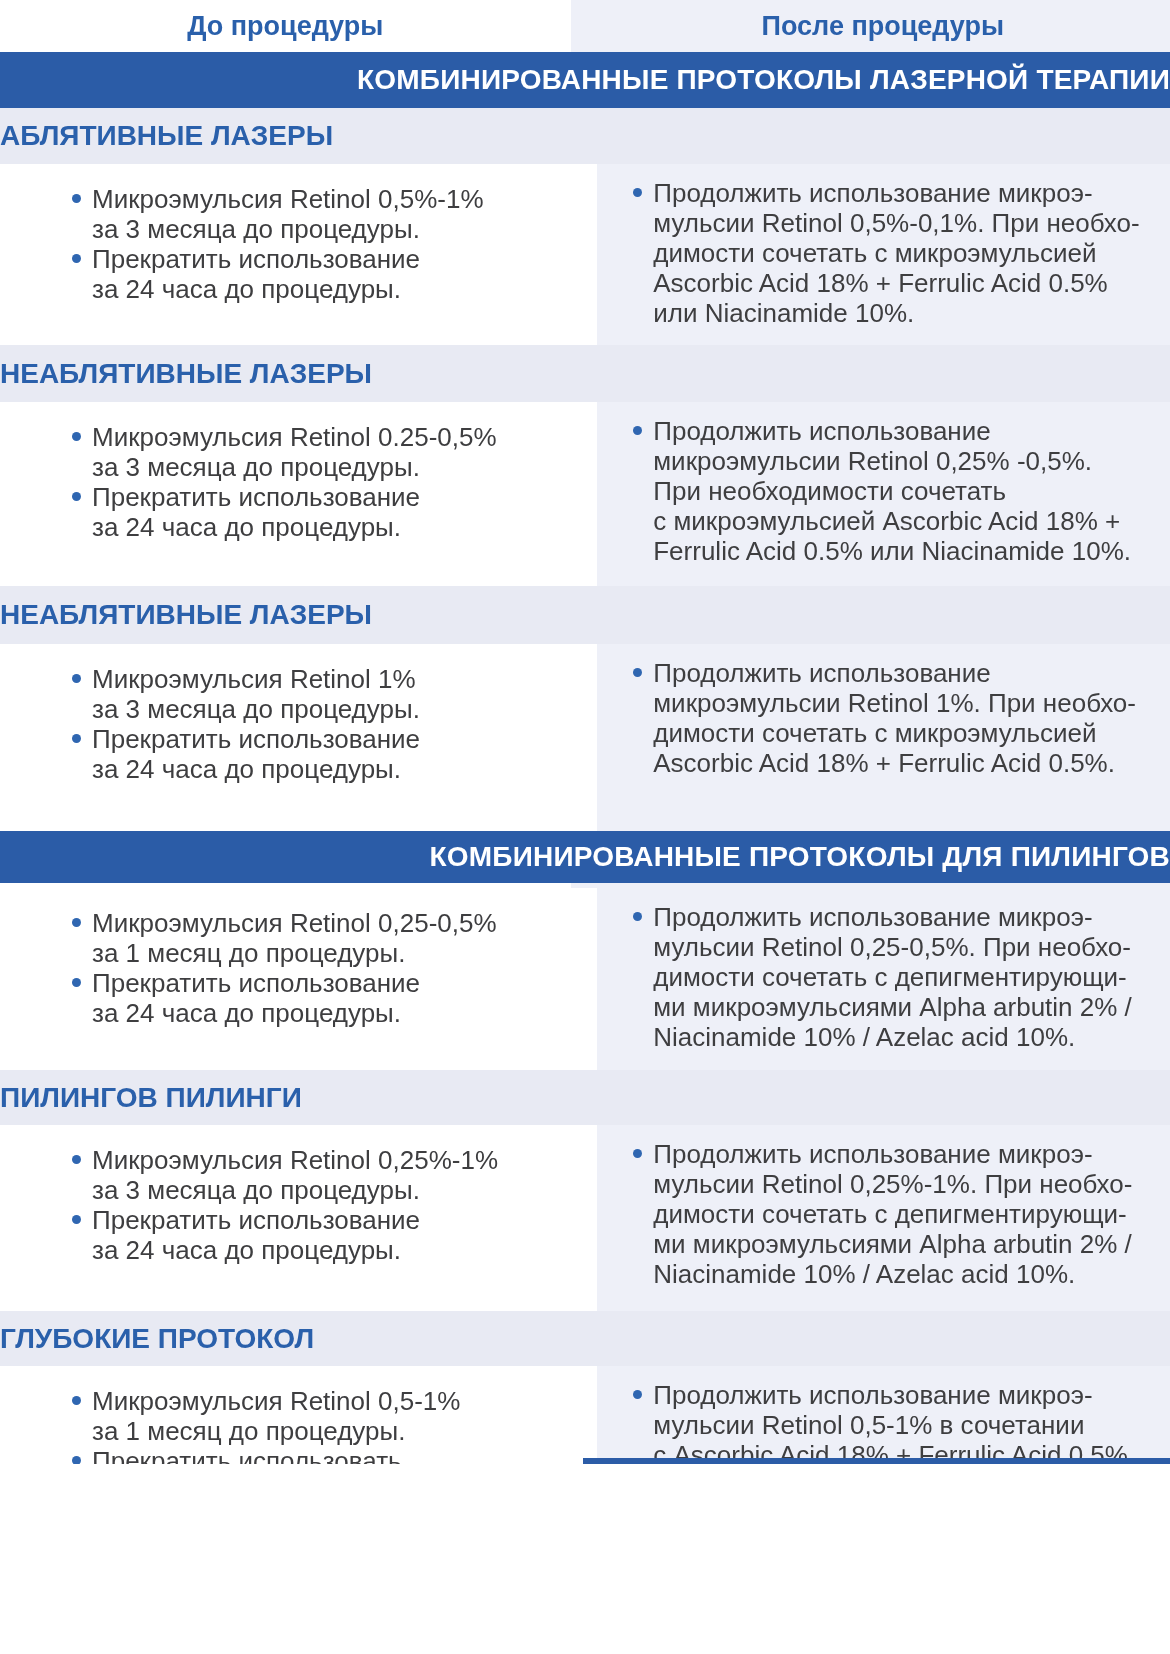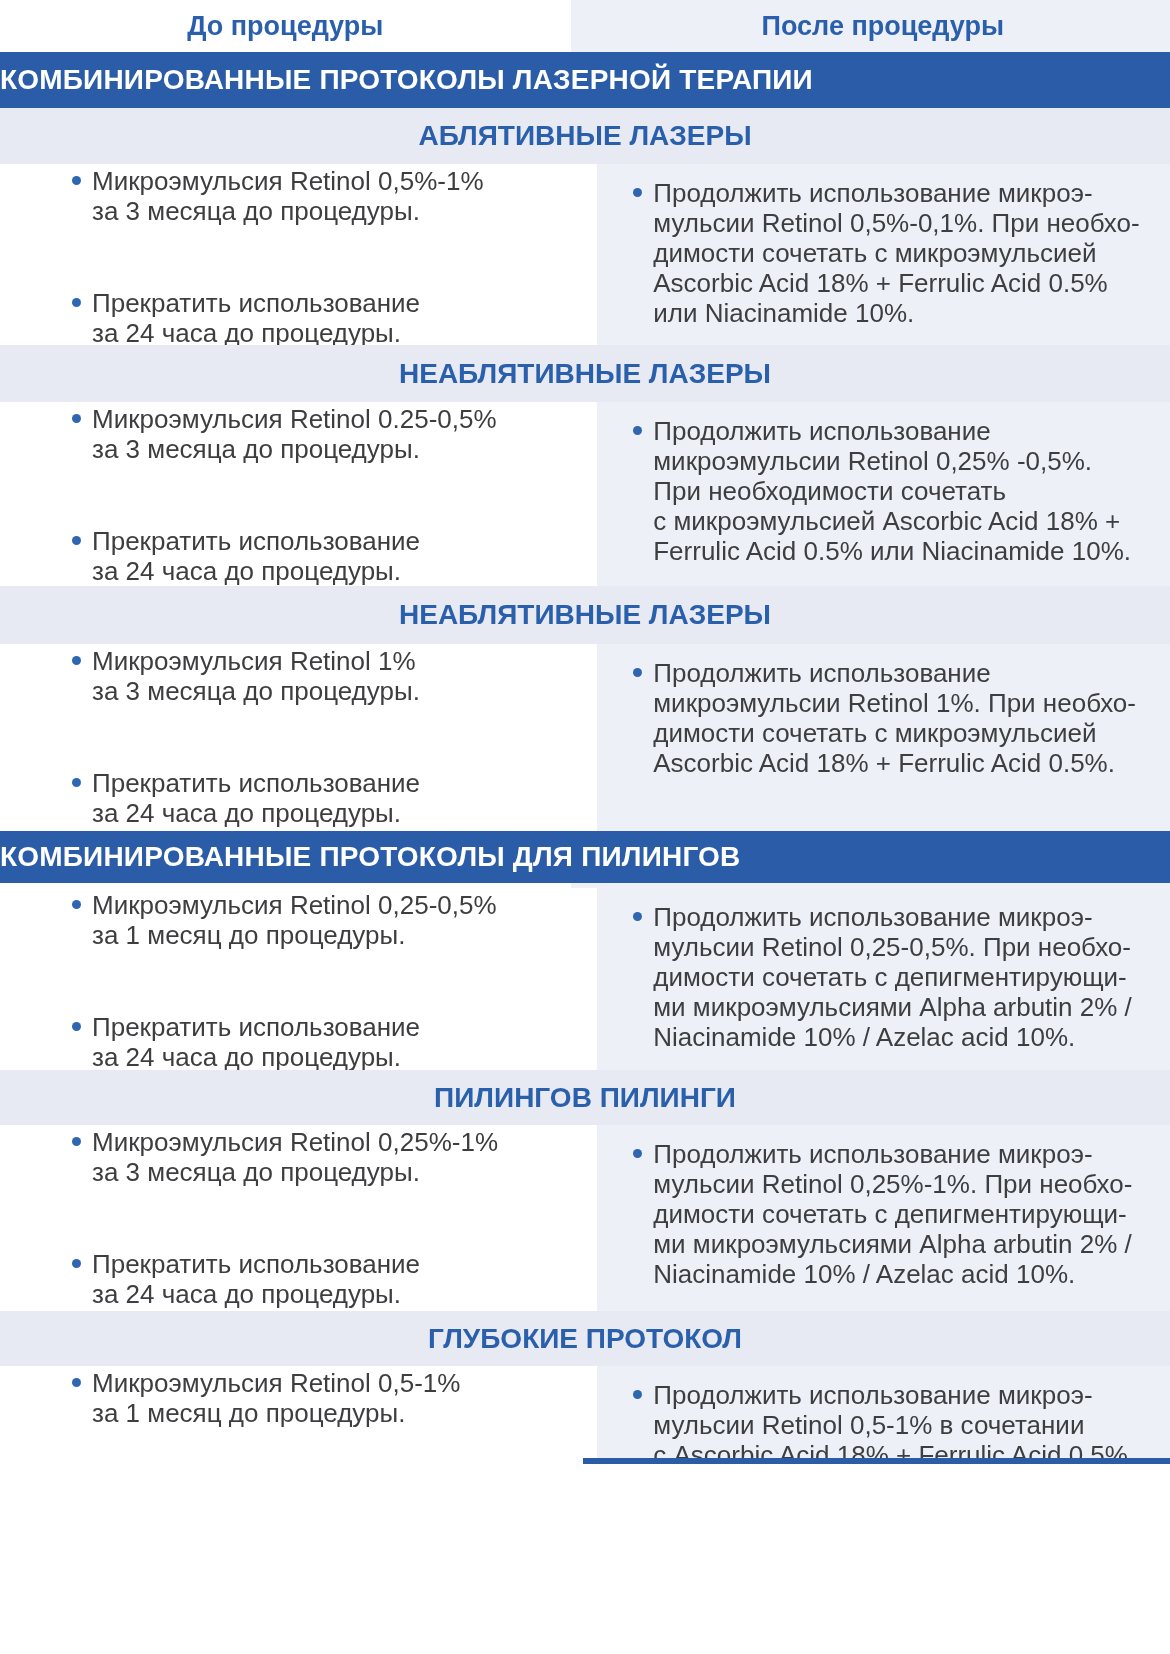--- a/index.html
+++ b/index.html
@@ -18,35 +18,35 @@
   .colhead-label{
     color:var(--heading-blue,#2a60ab);font-weight:700;font-size:27px;
   }
   
   .banner{
     background:var(--banner-blue,#2b5ca7);
     align-items:center;justify-content:center;
   }
   .banner-title{
     color:#ffffff;font-weight:700;font-size:28px;letter-spacing:.2px;
-    text-align:left;width:100%;
+    text-align:right;width:100%;
   }
   
   .band{
     background:var(--band-gray,#e8eaf3);
     align-items:center;justify-content:center;
   }
   .band-title{
     color:var(--heading-blue,#2a60ab);font-weight:700;font-size:28px;
-    text-align:center;width:100%;
-  }
-  
-  .content .cell.left{padding:2px 10px 0 72px;gap:47px;}
+    text-align:left;width:100%;
+  }
+  
+  .content .cell.left{padding:20px 10px 0 72px;}
   .content .cell.right{padding:14px 18px 0 36px;}
-  .bullet{display:flex;align-items:flex-start;margin-top:15px;}
+  .bullet{display:flex;align-items:flex-start;}
   .bullet:first-child{margin-top:0;}
   .dot{
     flex:none;width:9px;height:9px;border-radius:50%;
     background:var(--bullet-blue,#2f66b1);margin:10px 11px 0 0;
   }
   .btext{
     white-space:pre-line;font-size:26px;line-height:30px;
     color:var(--text-dark,#3e3e40);
   }
   .bottom-edge{

